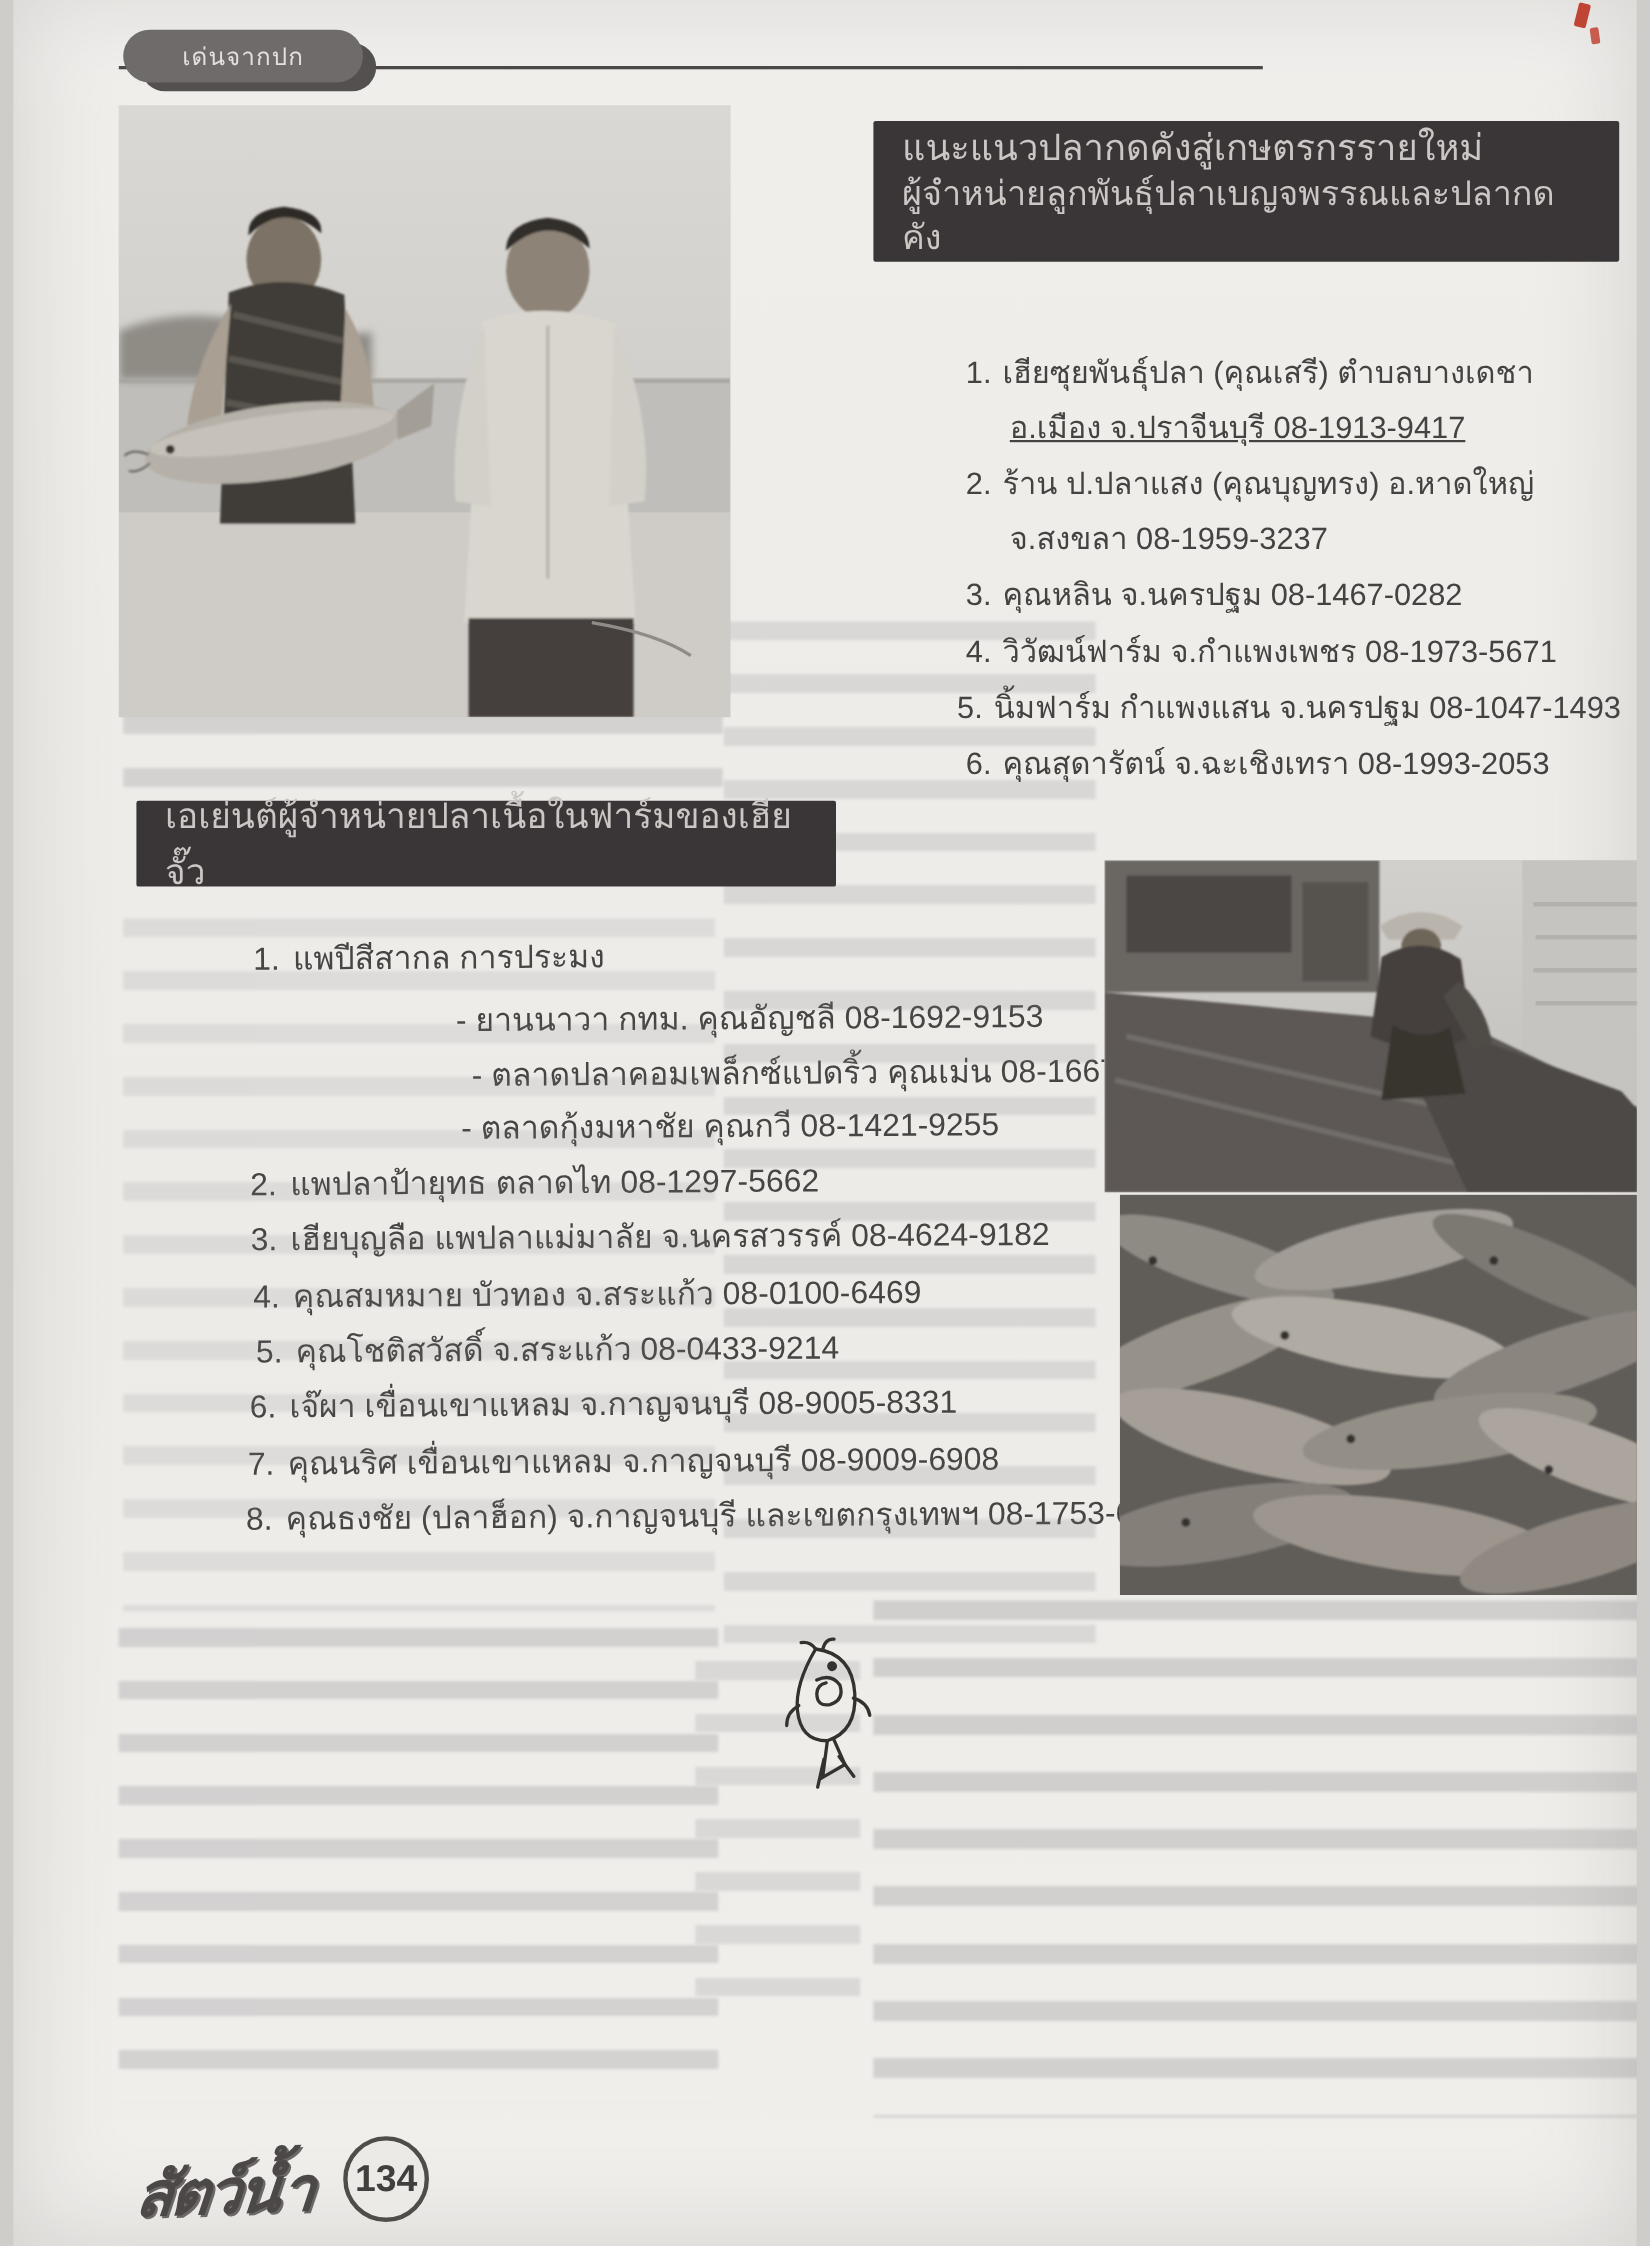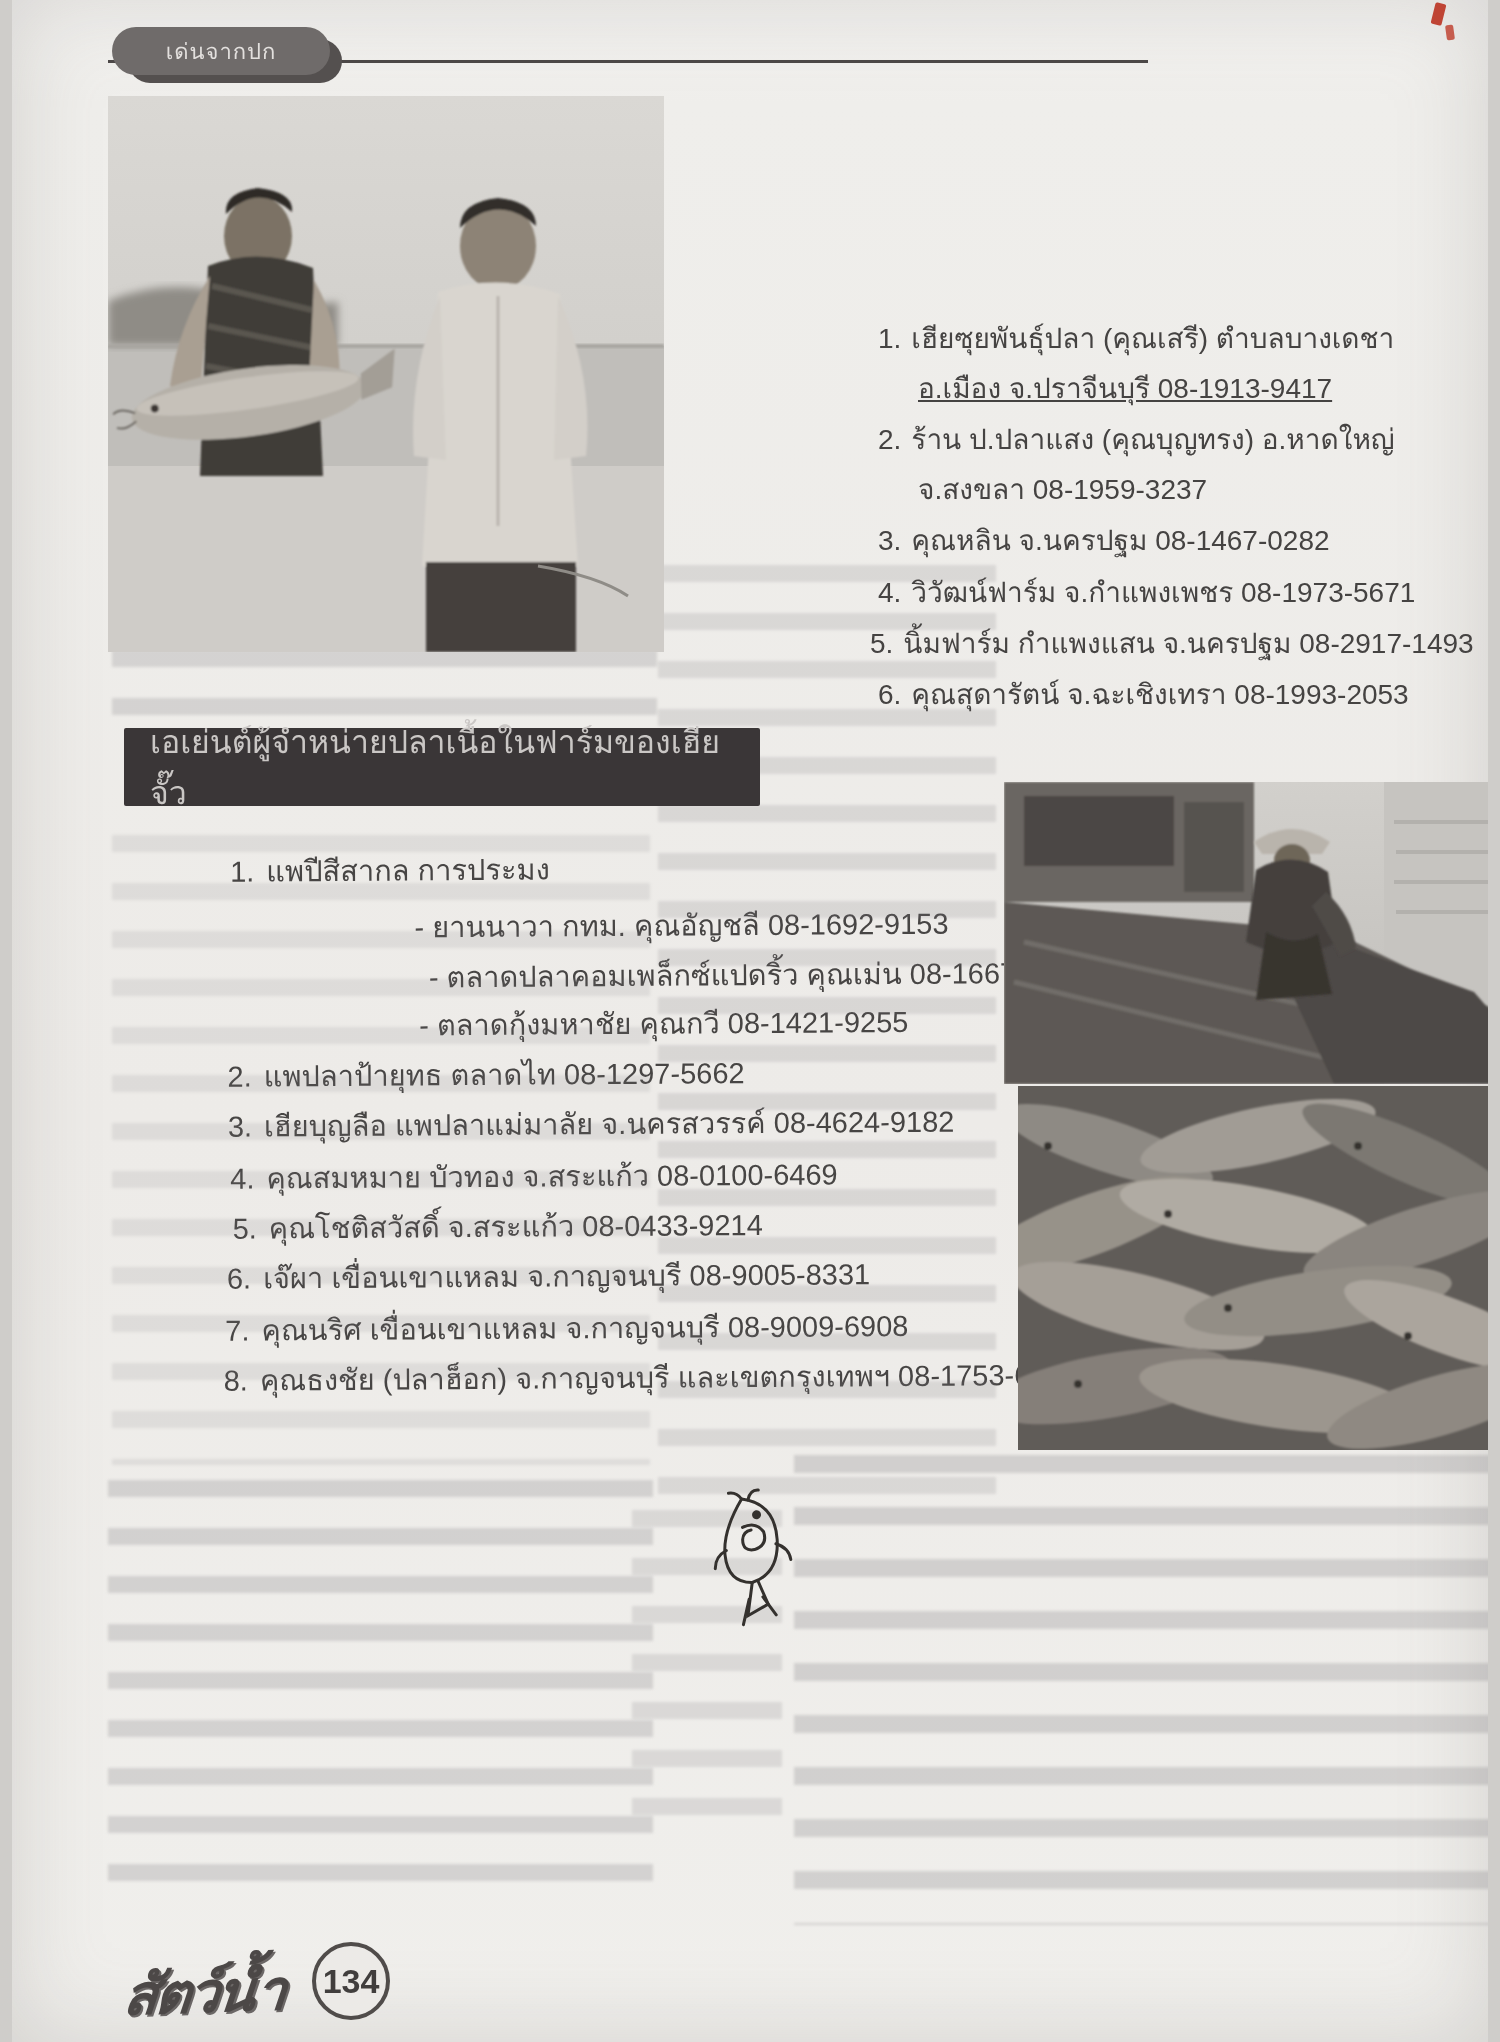--- a/index.html
+++ b/index.html
@@ -194,29 +194,33 @@
         <circle cx="30" cy="60" r="4" fill="#35322f"></circle>
           <circle cx="150" cy="128" r="4" fill="#35322f"></circle>
         <circle cx="340" cy="60" r="4" fill="#35322f"></circle>
           <circle cx="210" cy="222" r="4" fill="#35322f"></circle>
         <circle cx="60" cy="298" r="4" fill="#35322f"></circle>
           <circle cx="390" cy="250" r="4" fill="#35322f"></circle>
       </g>
     </svg>
   </div>
 
+  <div class="panel panel1">
+    <div class="l1">แนะแนวปลากดคังสู่เกษตรกรรายใหม่</div>
+    <div class="l2">ผู้จำหน่ายลูกพันธุ์ปลาเบญจพรรณและปลากดคัง</div>
+  </div>
 
   <div class="list1">
     <div class="row" style="left:866px;top:292px;"><span class="num">1.</span><span>เฮียซุยพันธุ์ปลา (คุณเสรี) ตำบลบางเดชา</span></div>
     <div class="row" style="left:906px;top:342px;text-decoration:underline;"><span>อ.เมือง จ.ปราจีนบุรี 08-1913-9417</span></div>
     <div class="row" style="left:866px;top:393px;"><span class="num">2.</span><span>ร้าน ป.ปลาแสง (คุณบุญทรง) อ.หาดใหญ่</span></div>
     <div class="row" style="left:906px;top:443px;"><span>จ.สงขลา 08-1959-3237</span></div>
     <div class="row" style="left:866px;top:494px;"><span class="num">3.</span><span>คุณหลิน จ.นครปฐม 08-1467-0282</span></div>
     <div class="row" style="left:866px;top:546px;"><span class="num">4.</span><span>วิวัฒน์ฟาร์ม จ.กำแพงเพชร 08-1973-5671</span></div>
-    <div class="row" style="left:858px;top:597px;"><span class="num">5.</span><span>นิ้มฟาร์ม กำแพงแสน จ.นครปฐม 08-2917-1493</span></div>
+    <div class="row" style="left:858px;top:597px;"><span class="num">5.</span><span>นิ้มฟาร์ม กำแพงแสน จ.นครปฐม 08-1047-1493</span></div>
     <div class="row" style="left:866px;top:648px;"><span class="num">6.</span><span>คุณสุดารัตน์ จ.ฉะเชิงเทรา 08-1993-2053</span></div>
   </div>
 
   <div class="panel panel2">
     <div class="l1">เอเย่นต์ผู้จำหน่ายปลาเนื้อในฟาร์มของเฮียจั๊ว</div>
   </div>
 
   <div class="list2">
     <div class="row" style="left:212px;top:845px;"><span class="num">1.</span><span>แพปีสีสากล การประมง</span></div>
     <div class="row" style="left:396px;top:902px;"><span>- ยานนาวา กทม. คุณอัญชลี 08-1692-9153</span></div>

